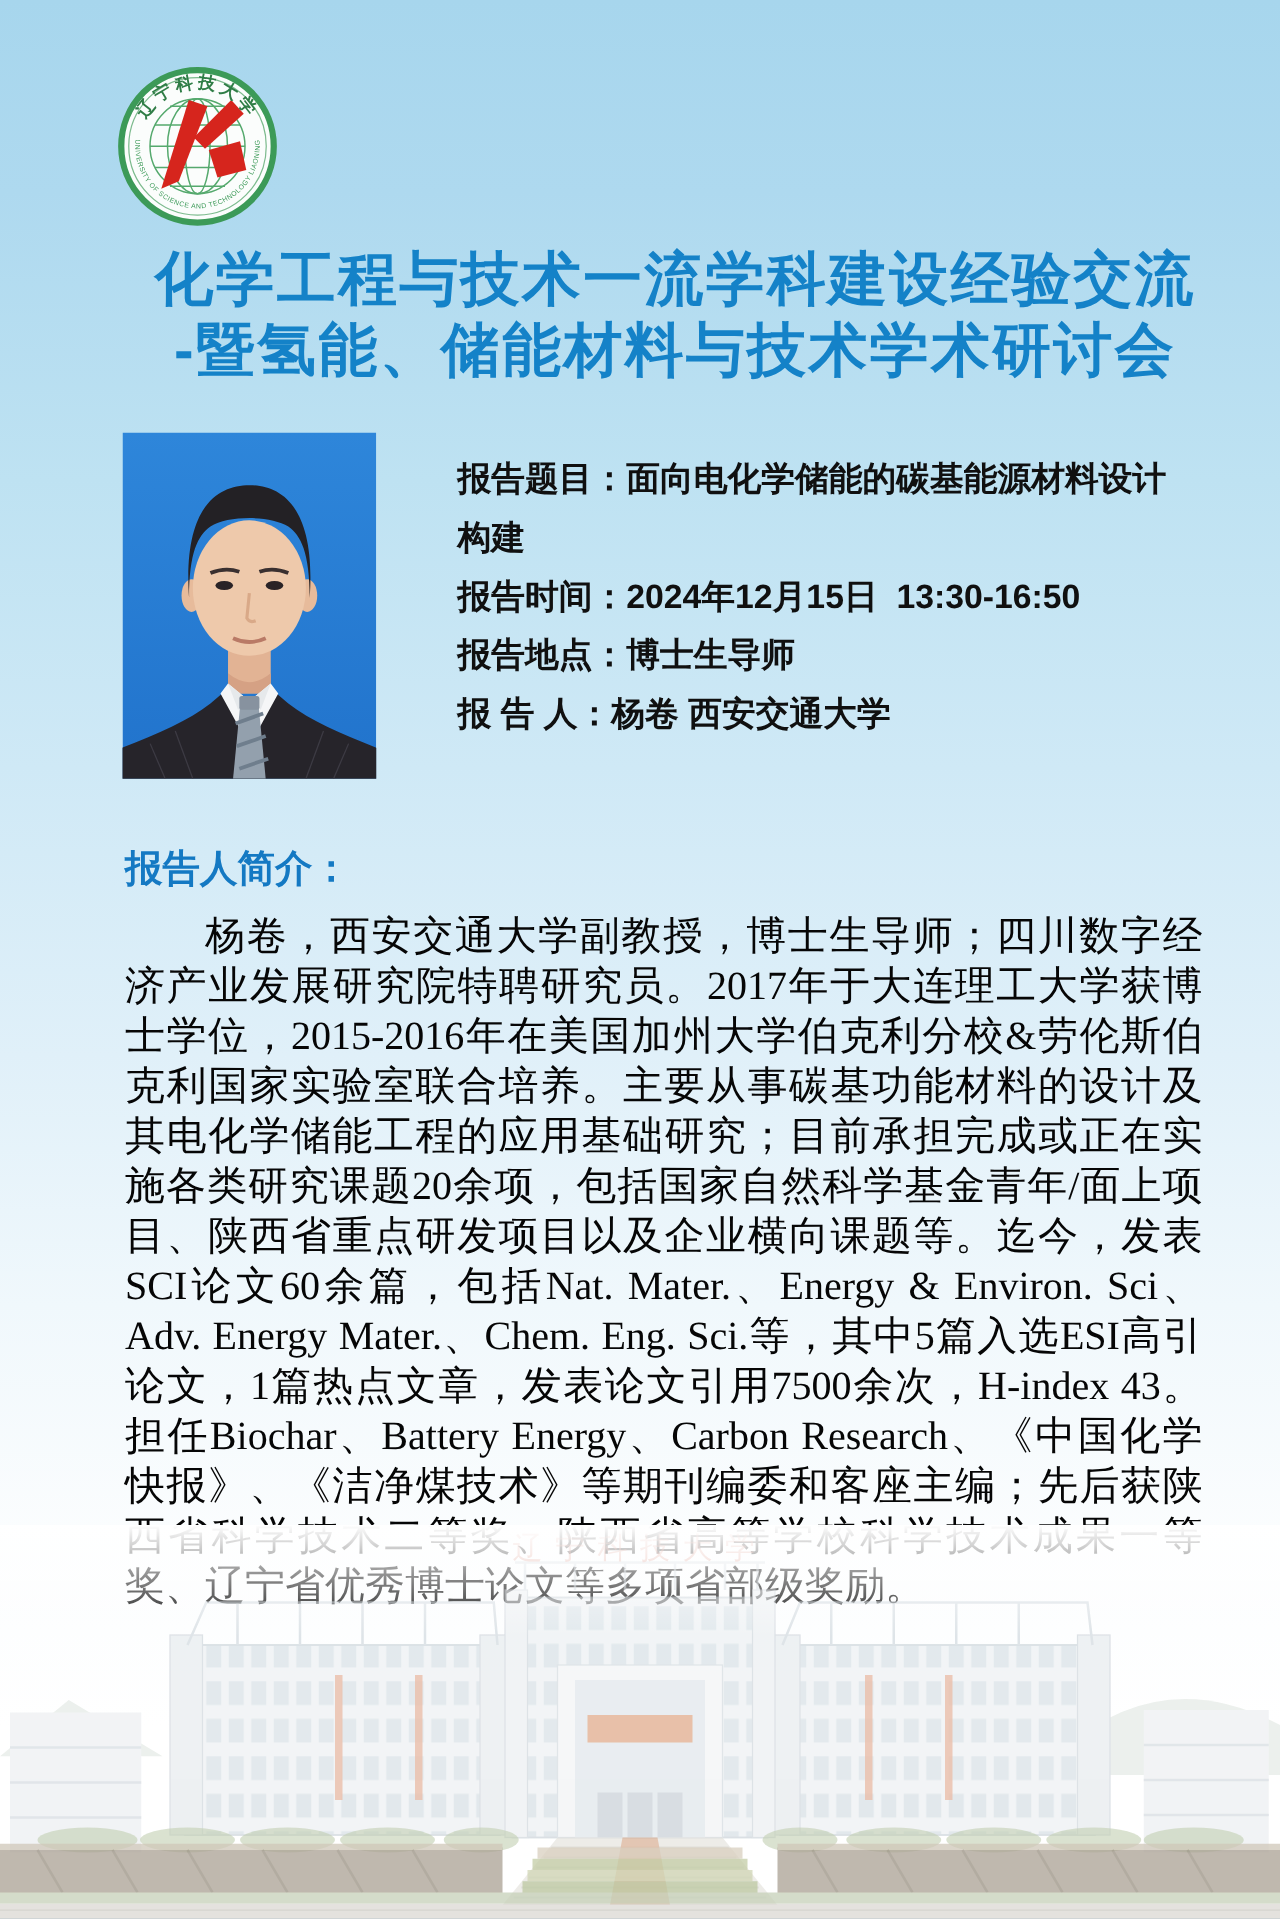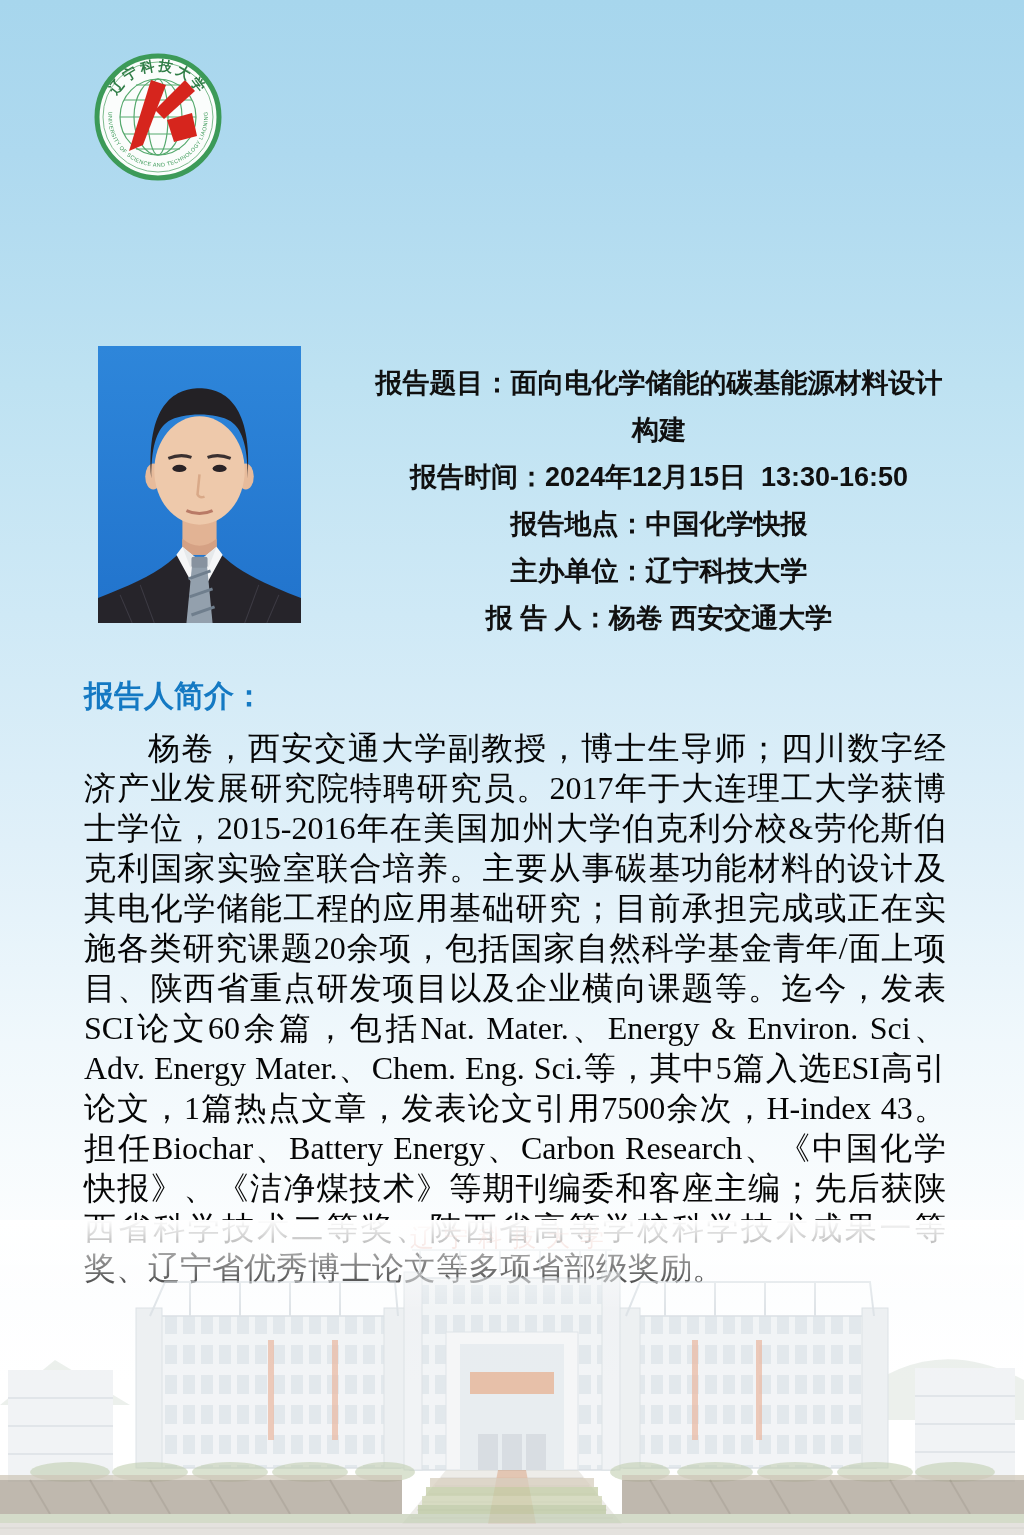--- a/index.html
+++ b/index.html
@@ -12,22 +12,22 @@
   .logo{position:absolute;left:93px;top:52px;width:130px;height:130px;display:block;}
   .title{
     position:absolute;left:90px;top:194px;width:900px;text-align:center;
     color:#1482c8;font-weight:bold;font-size:47px;line-height:57px;letter-spacing:2px;
   }
   .portrait{position:absolute;left:98px;top:346px;width:203px;height:277px;display:block;}
   .info{
     position:absolute;left:366px;top:360px;width:586px;
     font-size:27px;line-height:47px;font-weight:bold;color:#101010;
   }
-  .info-row{white-space:pre-wrap;text-align:center;}
-  .bio{position:absolute;left:84px;top:678px;width:862px;}
+  .info-row{white-space:pre-wrap;}
+  .bio{position:absolute;left:100px;top:678px;width:862px;}
   .bio-heading{color:#1479c3;font-size:30px;font-weight:bold;line-height:36px;}
   .bio-text{
     margin:14px 0 0 0;
     font-family:"Liberation Serif","DejaVu Serif",serif;
     font-size:32px;line-height:40px;color:#060606;
     text-align:justify;text-indent:2em;font-weight:500;
   }
   .campus{position:absolute;left:0;top:1220px;width:1024px;height:315px;display:block;}
 </style>
 </head>
@@ -58,20 +58,24 @@
       <path d="M74,68 L99,61 L104,84 L81,90 Z"></path>
     </g>
     <text font-size="14" font-weight="bold" fill="#2f7d46" letter-spacing="3" font-family="'Liberation Sans',sans-serif">
       <textPath href="#arcTop" startOffset="50%" text-anchor="middle">辽宁科技大学</textPath>
     </text>
     <text font-size="5.5" fill="#3c9a58" letter-spacing="0.4" font-family="'Liberation Sans',sans-serif">
       <textPath href="#arcBot" startOffset="50%" text-anchor="middle">UNIVERSITY OF SCIENCE AND TECHNOLOGY LIAONING</textPath>
     </text>
   </svg>
 
+  <div class="title">
+    <div>化学工程与技术一流学科建设经验交流</div>
+    <div>-暨氢能、储能材料与技术学术研讨会</div>
+  </div>
 
   <svg class="portrait" viewBox="0 0 202 276" preserveAspectRatio="none">
     <defs>
       <linearGradient id="pbg" x1="0" y1="0" x2="0" y2="1">
         <stop offset="0" stop-color="#2e86da"></stop>
         <stop offset="1" stop-color="#2173cc"></stop>
       </linearGradient>
     </defs>
     <rect width="202" height="276" fill="url(#pbg)"></rect>
     <g>
@@ -103,22 +107,21 @@
         <line x1="91" y1="250" x2="114" y2="242"></line>
         <line x1="93" y1="268" x2="116" y2="260"></line>
       </g>
       <rect x="93" y="210" width="16" height="11" rx="2" fill="#87929f"></rect>
     </g>
   </svg>
 
   <div class="info">
     <div class="info-row"><span>报告题目：</span><span>面向电化学储能的碳基能源材料设计构建</span></div>
     <div class="info-row"><span>报告时间：</span><span>2024年12月15日  13:30-16:50</span></div>
-    <div class="info-row"><span>报告地点：</span><span>中国化学快报</span></div>
-    <div class="info-row"><span>主办单位：</span><span>辽宁科技大学</span></div>
+    <div class="info-row"><span>报告地点：</span><span>博士生导师</span></div>
     <div class="info-row"><span>报 告 人：</span><span>杨卷 西安交通大学</span></div>
   </div>
 
   <div class="bio">
     <div class="bio-heading">报告人简介：</div>
     <p class="bio-text">杨卷，西安交通大学副教授，博士生导师；四川数字经济产业发展研究院特聘研究员。2017年于大连理工大学获博士学位，2015-2016年在美国加州大学伯克利分校&amp;劳伦斯伯克利国家实验室联合培养。主要从事碳基功能材料的设计及其电化学储能工程的应用基础研究；目前承担完成或正在实施各类研究课题20余项，包括国家自然科学基金青年/面上项目、陕西省重点研发项目以及企业横向课题等。迄今，发表SCI论文60余篇，包括Nat. Mater.、Energy &amp; Environ. Sci、Adv. Energy Mater.、Chem. Eng. Sci.等，其中5篇入选ESI高引论文，1篇热点文章，发表论文引用7500余次，H-index 43。担任Biochar、Battery Energy、Carbon Research、《中国化学快报》、《洁净煤技术》等期刊编委和客座主编；先后获陕西省科学技术二等奖、陕西省高等学校科学技术成果一等奖、辽宁省优秀博士论文等多项省部级奖励。</p>
   </div>
 
   <svg class="campus" viewBox="0 0 1024 315" preserveAspectRatio="none">
     <defs>

